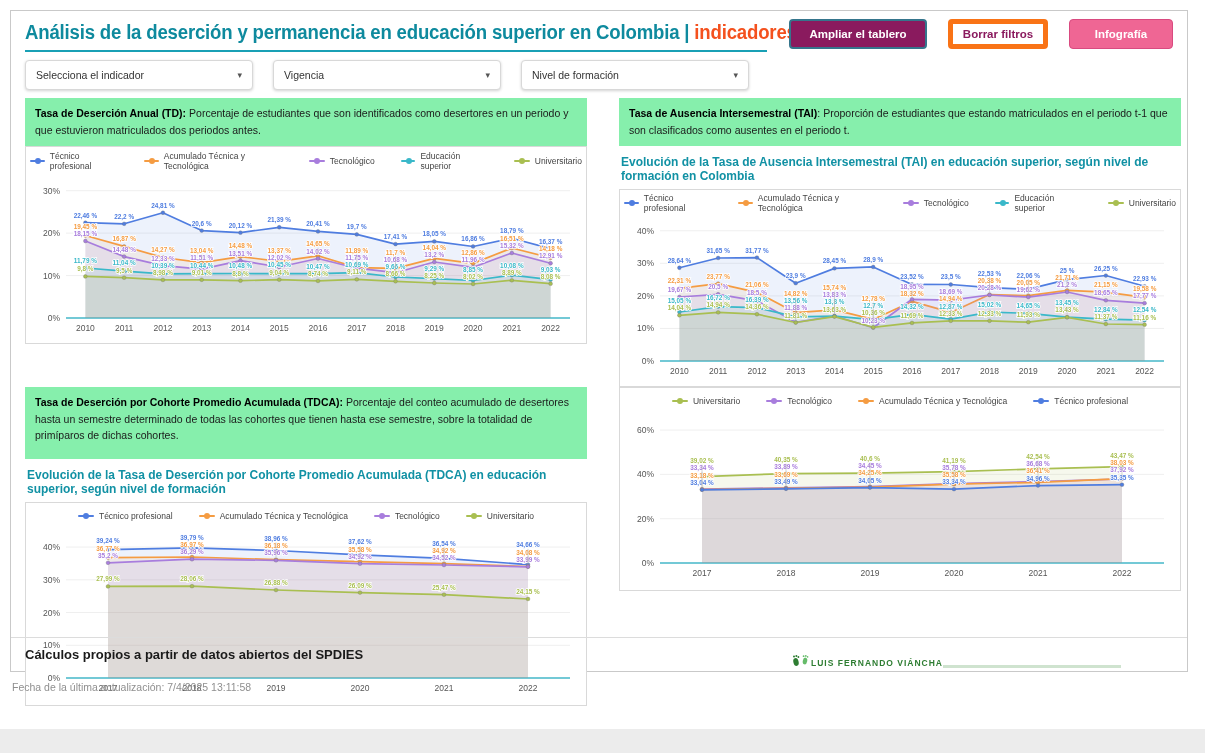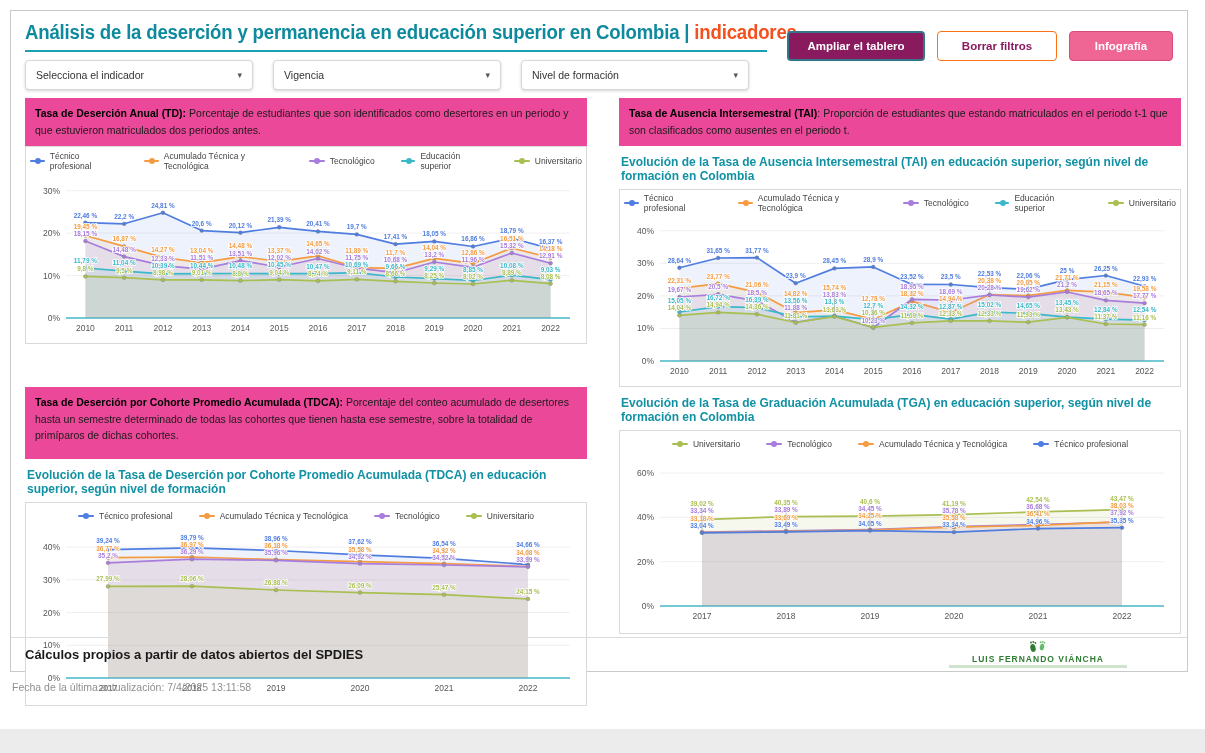--- a/index.html
+++ b/index.html
@@ -3,50 +3,50 @@
 <meta charset="utf-8">
 <style>
   html,body{margin:0;padding:0;background:#ffffff;}
   body{width:1205px;height:753px;position:relative;font-family:"Liberation Sans",sans-serif;overflow:hidden;}
   .board{position:absolute;left:10px;top:10px;width:1178px;height:662px;background:#fff;border:1px solid #c9c9c9;box-sizing:border-box;}
   
   .hdr{position:relative;padding:10px 14px 0 14px;}
   .hdr-title{display:inline-block;transform:scaleX(.93);transform-origin:left center;font-size:20px;font-weight:bold;color:#0e8a9e;letter-spacing:-.2px;white-space:nowrap;}
   .hdr-title .accent{color:#f4511e;}
   .hdr-underline{height:2px;background:#19a0b5;width:742px;margin-top:6px;}
-  .hdr-buttons{position:absolute;top:20px;right:14px;display:flex;gap:12px;}
+  .hdr-buttons{position:absolute;top:8px;right:14px;display:flex;gap:21px;}
   .btn{height:30px;display:flex;align-items:center;justify-content:center;font-weight:bold;font-size:11.5px;border-radius:4px;cursor:pointer;box-sizing:border-box;}
   .btn-primary{width:138px;background:#8a1a5e;color:#fff;border:2px solid #35758c;}
-  .btn-outline{width:120px;background:#fff;color:#8a1a5e;border:1px solid #f97316;}
+  .btn-outline{width:100px;background:#fff;color:#8a1a5e;border:5px solid #f97316;}
   .btn-pink{width:104px;background:#ef6694;color:#fff;border:1px solid #d94a80;}
   
   .filters{display:flex;gap:20px;padding:8px 14px 2px 14px;}
   .dropdown{width:228px;height:30px;border:1px solid #d8d8d8;border-radius:4px;box-shadow:0 1px 3px rgba(0,0,0,.18);display:flex;align-items:center;justify-content:space-between;padding:0 10px;box-sizing:border-box;background:#fff;}
   .dropdown .lbl{font-size:10.5px;color:#333;}
   .dropdown .caret{font-size:9px;color:#555;}
   
   .grid{display:grid;grid-template-columns:562px 562px;column-gap:32px;padding:6px 14px 0 14px;}
   .panel{display:flex;flex-direction:column;}
-  .desc{background:#ec4899;padding:7px 10px;font-size:10.5px;line-height:1.6;color:#1a1a1a;}
+  .desc{background:#86efac;padding:7px 10px;font-size:10.5px;line-height:1.6;color:#1a1a1a;}
   .desc b{color:#000;}
   .row1 .desc{min-height:34px;}
   .row2 .desc{min-height:58px;}
   .chart-title{font-size:12px;font-weight:bold;color:#1191a4;margin:9px 0 5px 2px;line-height:1.2;}
   .chart-card{border:1px solid #d9d9d9;background:#fff;padding:4px 4px 2px 4px;}
   .row1 .chart-card{height:190px;}
   .row2 .chart-card{height:196px;}
   .legend{display:flex;justify-content:center;gap:26px;align-items:center;height:15px;margin-top:2px;}
   .lg-item{display:flex;align-items:center;gap:5px;font-size:8.5px;color:#444;}
   .lg-line{width:16px;height:2px;border-radius:1px;position:relative;}
   .lg-line::after{content:'';position:absolute;left:5px;top:-2px;width:6px;height:6px;border-radius:50%;background:inherit;}
   svg{display:block;}
   
   .foot{position:absolute;left:0;right:0;bottom:0;border-top:1px solid #dcdcdc;height:34px;display:flex;align-items:center;padding:0 14px;box-sizing:border-box;}
   .foot-src{font-size:13px;font-weight:bold;color:#1a1a1a;}
-  .logo{position:absolute;right:60px;bottom:3px;display:flex;flex-direction:column;align-items:center;}
+  .logo{position:absolute;right:66px;bottom:3px;display:flex;flex-direction:row;align-items:flex-end;}
   .logo-name{font-size:8.5px;font-weight:bold;letter-spacing:1px;color:#2e7d32;}
   .logo-tag{width:178px;height:3px;background:#cfe3cf;margin-top:1px;}
   .fecha{position:absolute;left:12px;top:681px;font-size:10.5px;color:#8f8f8f;}
   .bottom-strip{position:absolute;left:0;bottom:0;width:1205px;height:24px;background:#ececec;}
 </style>
 </head>
 <body>
 
 <div class="board">
 
@@ -642,21 +642,20 @@
               <line x1="498" x2="498" y1="39.96545454545455" y2="32.05999999999999" stroke="#b9b9b9" stroke-width="0.6"></line>
               <text x="498" y="30.55999999999999" text-anchor="middle" font-size="6.4" font-weight="bold" fill="#f59c42" stroke="#ffffff" stroke-width="1.6" paint-order="stroke" font-family="Liberation Sans, sans-serif">34,08 %</text>
               <line x1="498" x2="498" y1="38.067272727272744" y2="24.859999999999992" stroke="#b9b9b9" stroke-width="0.6"></line>
               <text x="498" y="23.359999999999992" text-anchor="middle" font-size="6.4" font-weight="bold" fill="#4f7de0" stroke="#ffffff" stroke-width="1.6" paint-order="stroke" font-family="Liberation Sans, sans-serif">34,66 %</text>
             </g>
           </svg>
         </div>
     </div>
 
     <div class="panel row2">
-      <div class="chart-title">Evolución de la Tasa de Graduación Acumulada (TGA) en educación superior, según nivel de formación en Colombia</div>
       <div class="chart-card chart-box">
           <div class="legend">
             <span class="lg-item">
               <span class="lg-line" style="background: rgb(169, 191, 81);"></span>
               <span>Universitario</span>
             </span>
             <span class="lg-item">
               <span class="lg-line" style="background: rgb(168, 125, 221);"></span>
               <span>Tecnológico</span>
             </span>

